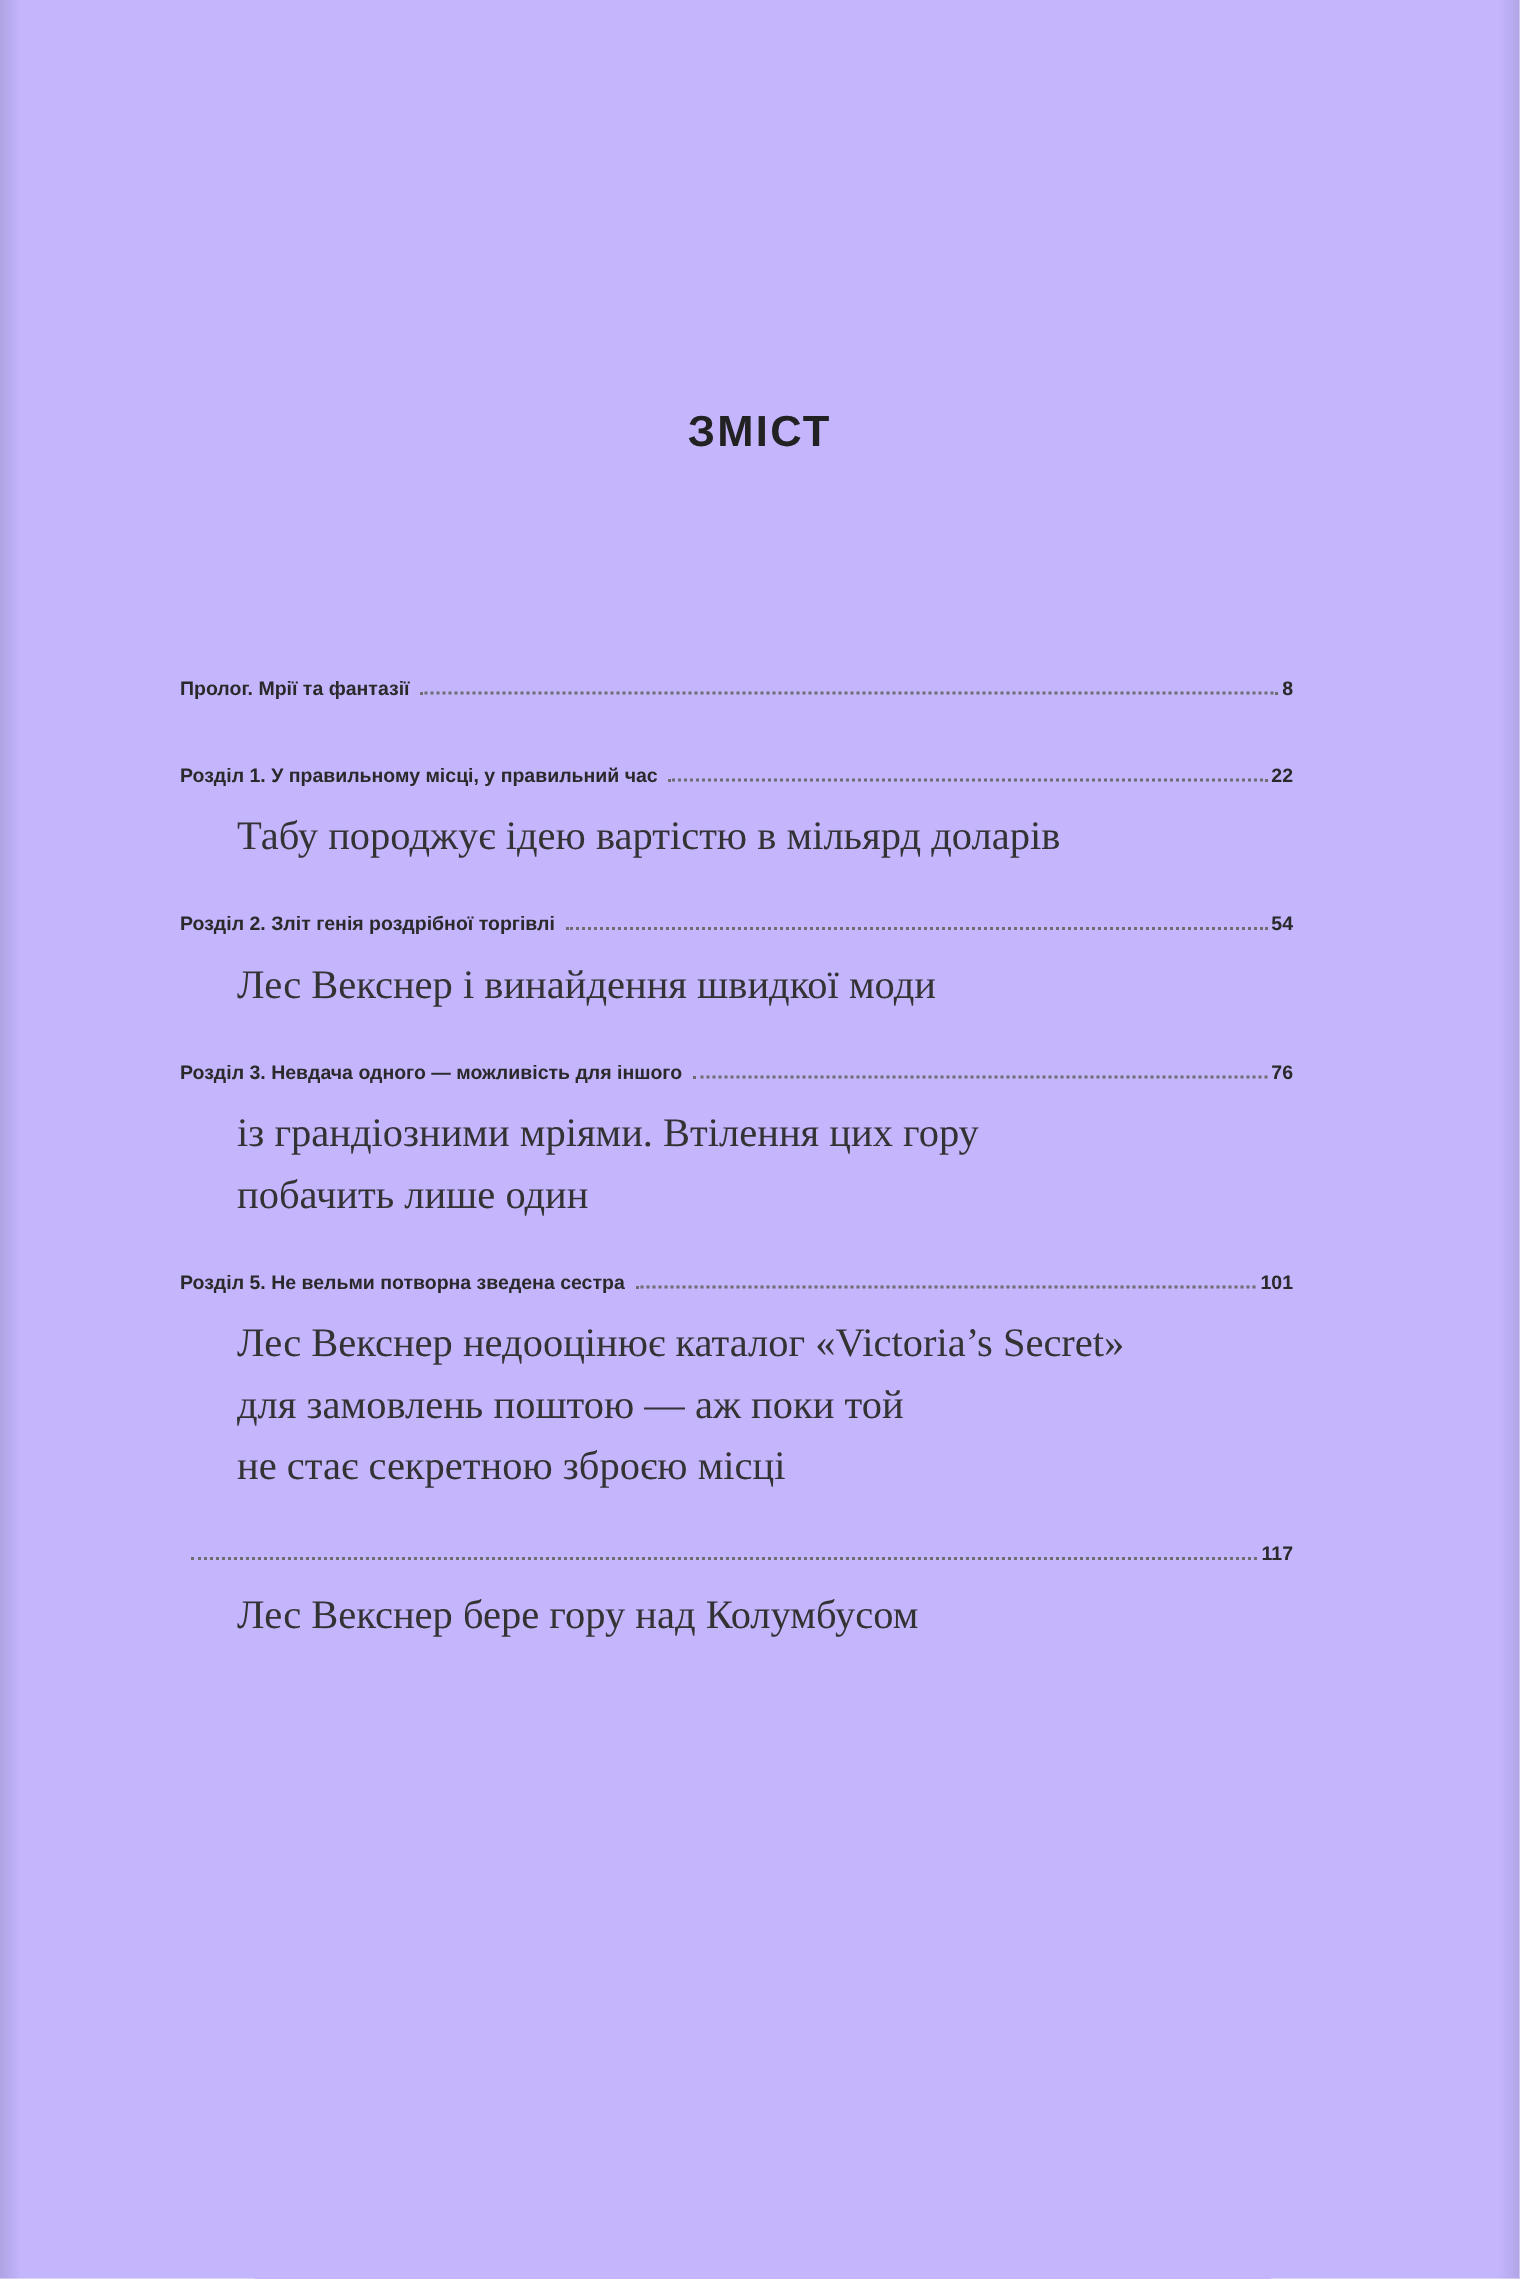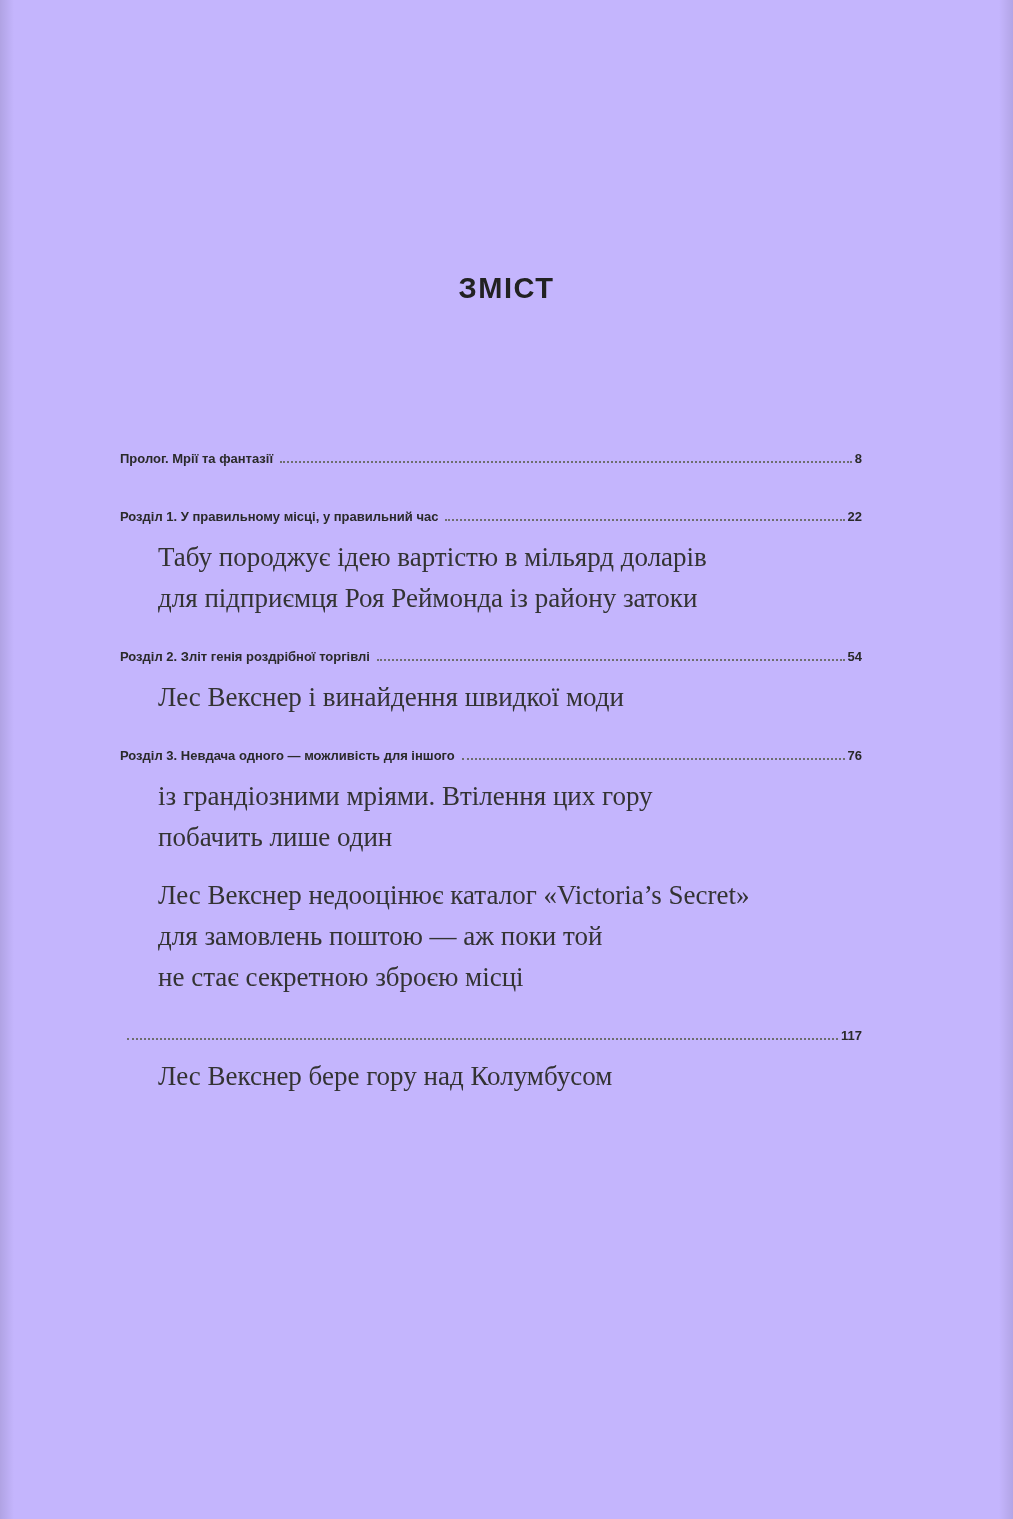--- a/index.html
+++ b/index.html
@@ -96,21 +96,20 @@
       </div>
     </div>
 
     <div class="entry">
       <div class="heading-row line">
         <span class="heading">Розділ 1. У правильному місці, у правильний час</span>
         <span class="leader"></span>
         <span class="pagenum">22</span>
       </div>
       <div class="subtitle line">Табу породжує ідею вартістю в мільярд доларів</div>
-      <div class="subtitle line">для підприємця Роя Реймонда із району затоки</div>
     </div>
 
     <div class="entry">
       <div class="heading-row line">
         <span class="heading">Розділ 2. Зліт генія роздрібної торгівлі</span>
         <span class="leader"></span>
         <span class="pagenum">54</span>
       </div>
       <div class="subtitle line">Лес Векснер і винайдення швидкої моди</div>
     </div>
@@ -120,20 +119,25 @@
         <span class="heading">Розділ 3. Невдача одного — можливість для іншого</span>
         <span class="leader"></span>
         <span class="pagenum">76</span>
       </div>
       <div class="subtitle line">із грандіозними мріями. Втілення цих гору</div>
       <div class="subtitle line">побачить лише один</div>
     </div>
 
 
     <div class="entry">
+      <div class="heading-row line">
+        <span class="heading">Розділ 5. Не вельми потворна зведена сестра</span>
+        <span class="leader"></span>
+        <span class="pagenum">101</span>
+      </div>
       <div class="subtitle line">Лес Векснер недооцінює каталог «Victoria’s Secret»</div>
       <div class="subtitle line">для замовлень поштою — аж поки той</div>
       <div class="subtitle line">не стає секретною зброєю місці</div>
     </div>
 
     <div class="entry">
       <div class="heading-row line">
         <span class="leader"></span>
         <span class="pagenum">117</span>
       </div>

